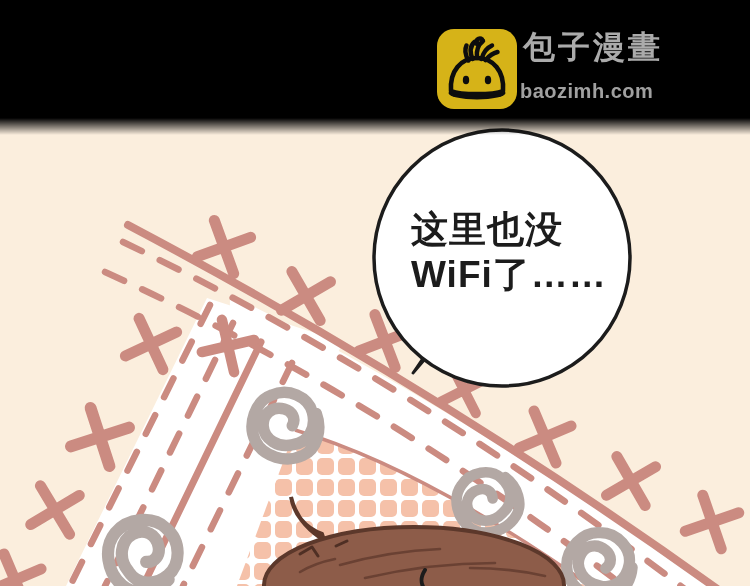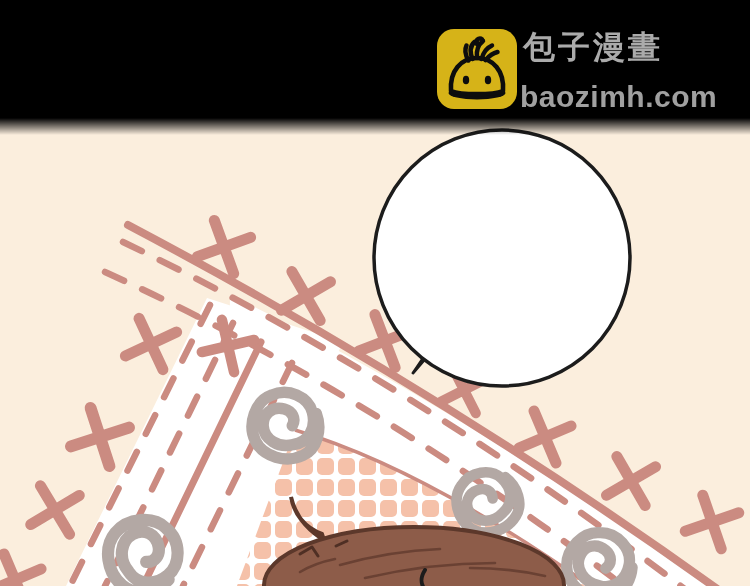--- a/index.html
+++ b/index.html
@@ -12,21 +12,21 @@
   body{font-family:"Liberation Sans","DejaVu Sans",sans-serif}
   .page{position:relative;width:750px;height:586px;overflow:hidden;background:var(--cream)}
 
   
   .banner{position:absolute;top:0;left:0;width:750px;height:118px;background:var(--banner-black);z-index:5}
   .banner-fade{position:absolute;top:118px;left:0;width:750px;height:17px;
     background:linear-gradient(to bottom,rgba(0,0,0,1),rgba(0,0,0,0));z-index:5;pointer-events:none}
   .logo{position:absolute;left:437px;top:29px;width:80px;height:80px}
   .site-name{position:absolute;left:523px;top:26px;width:225px;font-size:32px;font-weight:700;
     color:var(--site-name-gray);letter-spacing:3px;white-space:nowrap}
-  .site-url{position:absolute;left:520px;top:80px;font-size:30px;font-weight:600;
+  .site-url{position:absolute;left:520px;top:80px;font-size:20px;font-weight:600;
     color:var(--site-url-gray);letter-spacing:0.5px;white-space:nowrap}
 
   
   .panel-art{position:absolute;left:0;top:120px;width:750px;height:466px}
   .bubble-text{position:absolute;left:411px;top:207px;z-index:3;font-size:37px;font-weight:700;
     line-height:45px;color:var(--ink-black);letter-spacing:1px;white-space:nowrap}
 
   
   .white-band{fill:var(--band-white)}
   .solid-line{fill:none;stroke:var(--rose);stroke-width:8;stroke-linecap:round}
@@ -134,14 +134,18 @@
       <path class="hair-detail" d="M470,448 Q510,448 545,456"></path>
       <path class="hair-crease" d="M300,434 l12,-7 l6,9"></path>
       <path class="hair-crease" d="M336,426 l11,-5"></path>
       <path class="ink-stroke" d="M425,450 C420,458 420,464 426,471"></path>
     </g>
 
     <path class="tail" d="M481,135 C469,178 448,214 413,253 C445,208 460,176 466,132 Z"></path>
     <circle class="bubble" cx="502" cy="138" r="128"></circle>
   </svg>
 
+  <div class="bubble-text">
+    <div>这里也没</div>
+    <div>WiFi了……</div>
+  </div>
 
 </div>
 
 </body></html>

